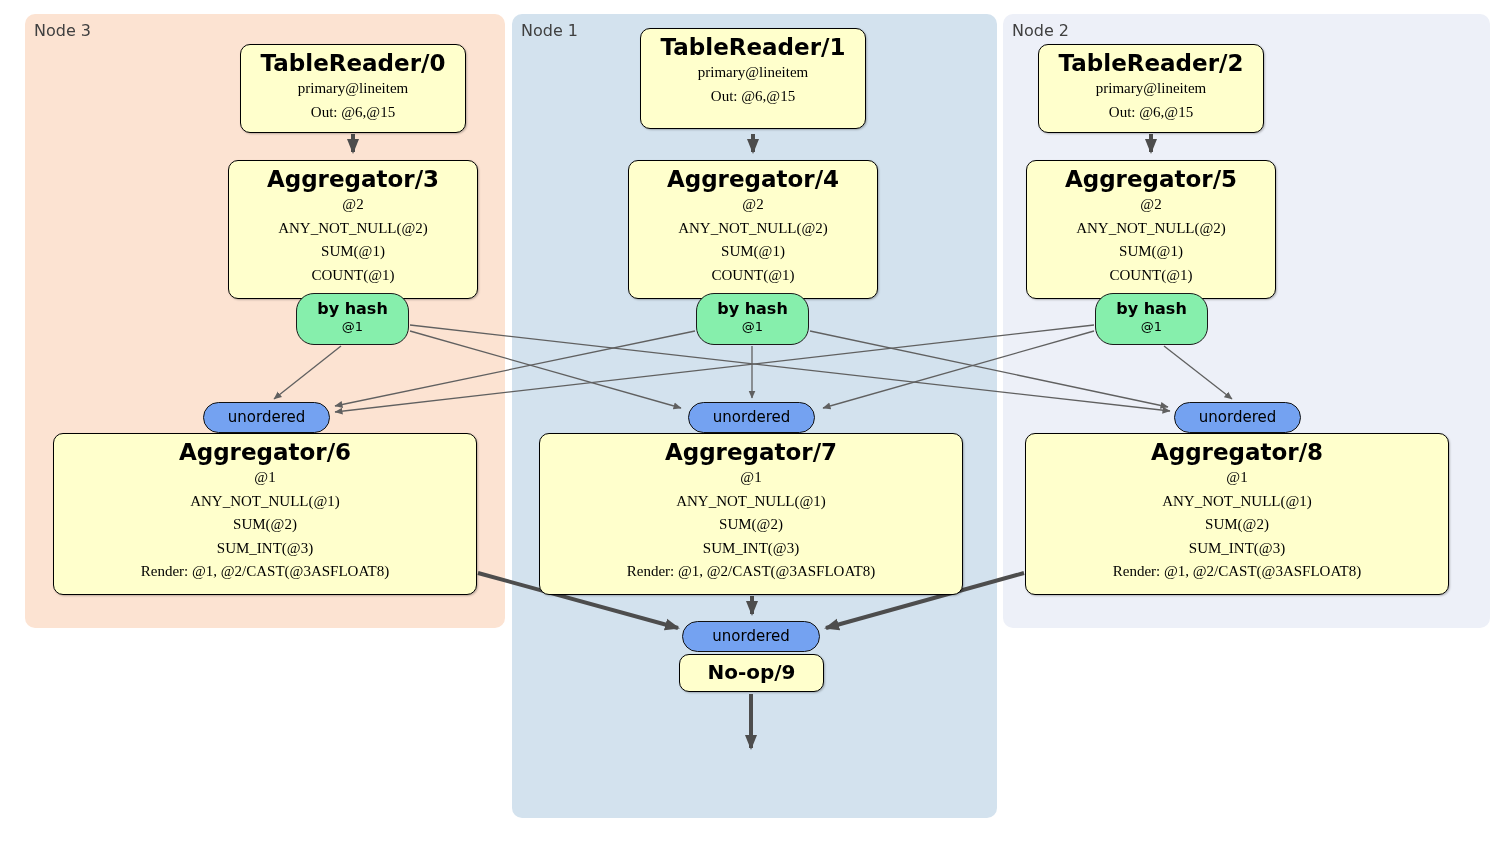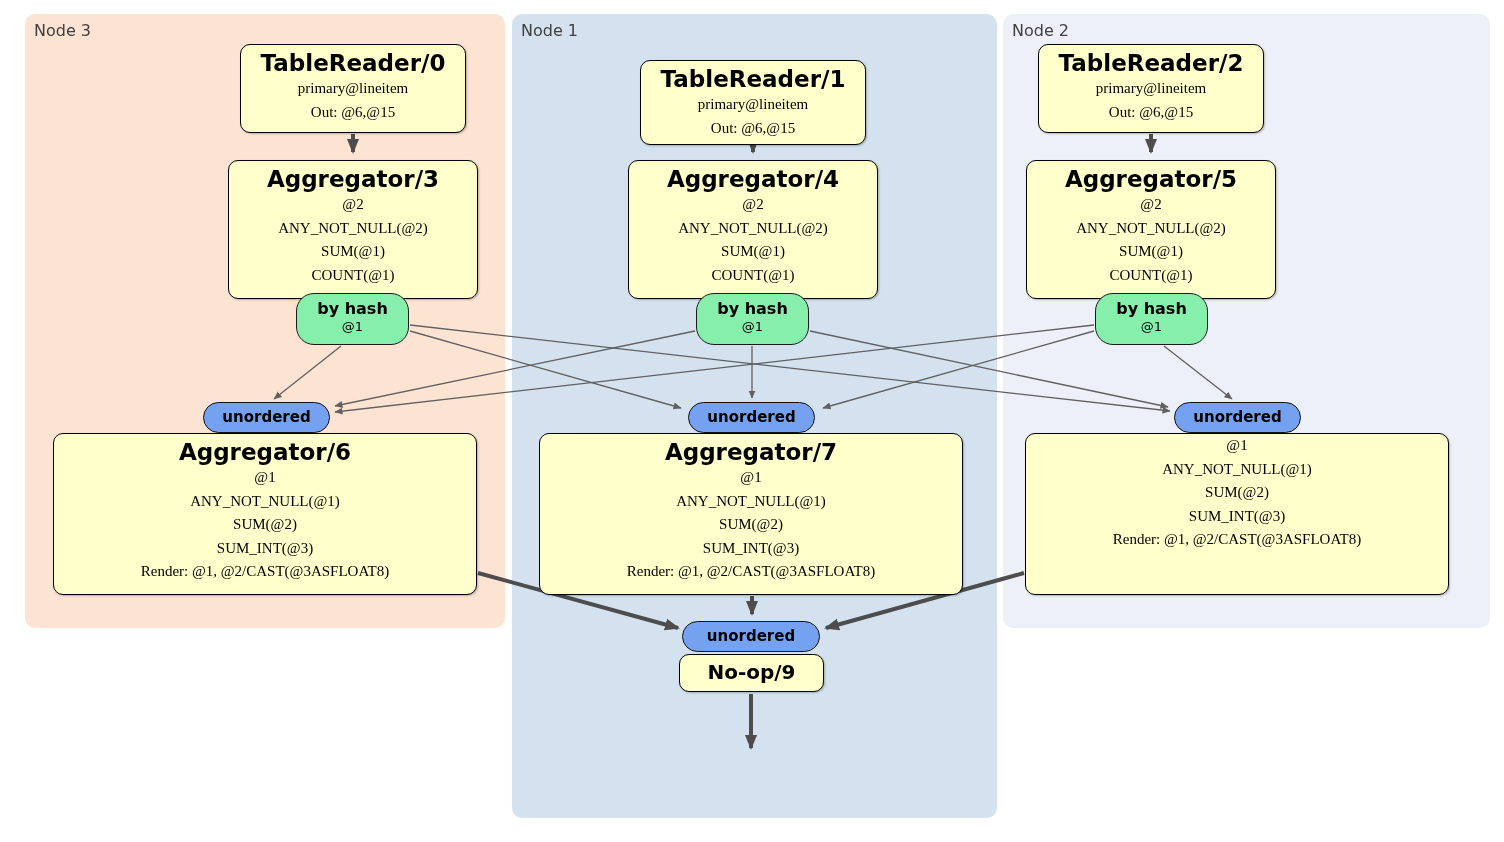--- a/index.html
+++ b/index.html
@@ -18,21 +18,21 @@
   .pbox .box-line{font-size:15px;line-height:23.5px;white-space:nowrap;font-family:Liberation Serif, serif;}
   .router{
     position:absolute;background:#86efac;border:1.6px solid #1a1a1a;border-radius:18px;
     z-index:3;text-align:center;box-sizing:border-box;
   }
   .router .router-label{font-weight:bold;font-size:16px;line-height:21px;padding-top:4px;}
   .router .router-detail{font-size:13px;line-height:16px;}
   .sync{
     position:absolute;background:#74a2f1;border:1.6px solid #111;border-radius:16px;
     z-index:3;text-align:center;box-sizing:border-box;
-    font-weight:bold;font-size:15px;
+    font-weight:normal;font-size:15px;
   }
   .sync span{display:block;line-height:28px;}
   .bigbox .box-title{font-size:20px;line-height:34px;padding-top:0;}
 </style>
 </head>
 <body>
 
 <div id="stage">
 
   <div class="panel" style="left:25px;top:14px;width:480px;height:614px;background:#fce3d2">
@@ -74,21 +74,21 @@
     <line x1="1024" y1="573" x2="826" y2="628" stroke="#4d4d4d" stroke-width="4" marker-end="url(#arrow-thick)"></line>
 
     <line x1="751" y1="694" x2="751" y2="748" stroke="#4d4d4d" stroke-width="4" marker-end="url(#arrow-thick)"></line>
   </svg>
 
   <div class="pbox" style="left:240px;top:44px;width:226px;height:89px">
     <div class="box-title">TableReader/0</div>
     <div class="box-line">primary@lineitem</div>
     <div class="box-line">Out: @6,@15</div>
   </div>
-  <div class="pbox" style="left:640px;top:60px;width:226px;height:85px">
+  <div class="pbox" style="left:640px;top:28px;width:226px;height:101px">
     <div class="box-title">TableReader/1</div>
     <div class="box-line">primary@lineitem</div>
     <div class="box-line">Out: @6,@15</div>
   </div>
   <div class="pbox" style="left:1038px;top:44px;width:226px;height:89px">
     <div class="box-title">TableReader/2</div>
     <div class="box-line">primary@lineitem</div>
     <div class="box-line">Out: @6,@15</div>
   </div>
 
@@ -147,20 +147,21 @@
   </div>
   <div class="pbox" style="left:539px;top:433px;width:424px;height:162px">
     <div class="box-title">Aggregator/7</div>
     <div class="box-line">@1</div>
     <div class="box-line">ANY_NOT_NULL(@1)</div>
     <div class="box-line">SUM(@2)</div>
     <div class="box-line">SUM_INT(@3)</div>
     <div class="box-line">Render: @1, @2/CAST(@3ASFLOAT8)</div>
   </div>
   <div class="pbox" style="left:1025px;top:433px;width:424px;height:162px">
+    <div class="box-title">Aggregator/8</div>
     <div class="box-line">@1</div>
     <div class="box-line">ANY_NOT_NULL(@1)</div>
     <div class="box-line">SUM(@2)</div>
     <div class="box-line">SUM_INT(@3)</div>
     <div class="box-line">Render: @1, @2/CAST(@3ASFLOAT8)</div>
   </div>
 
   <div class="sync" style="left:682px;top:621px;width:138px;height:31px">
     <span>unordered</span>
   </div>

